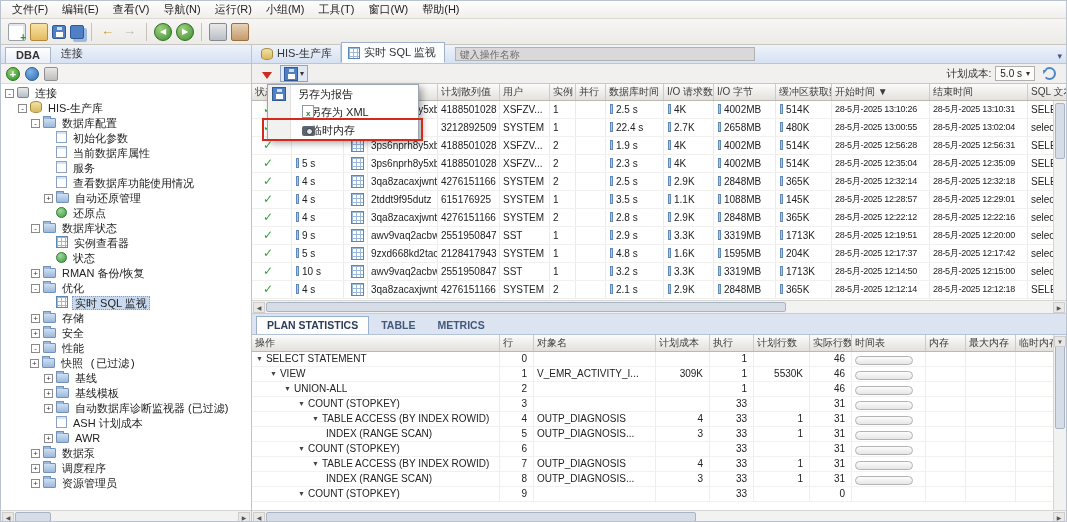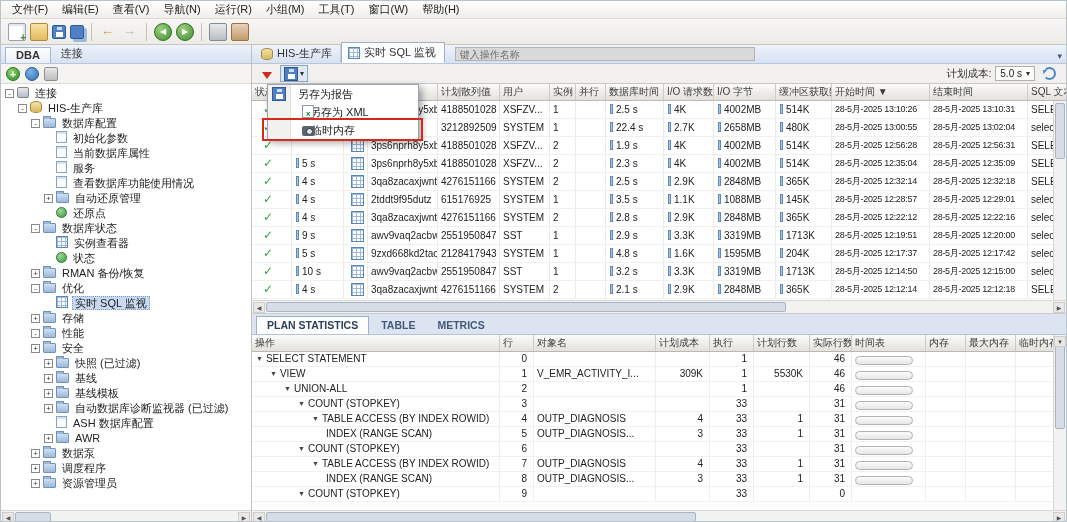--- a/index.html
+++ b/index.html
@@ -200,27 +200,27 @@
           <div class="titem" data-name="tree-item" style="padding-left: 43px;"><span class="exp-sp"></span><span class="ti ic-sheet" data-name="sheet-icon"></span><span class="tlabel" data-name="tree-item-label">查看数据库功能使用情况</span></div>
           <div class="titem" data-name="tree-item" style="padding-left: 43px;"><span class="exp" data-name="tree-expander-icon">+</span><span class="ti ic-folder" data-name="folder-icon"></span><span class="tlabel" data-name="tree-item-label">自动还原管理</span></div>
           <div class="titem" data-name="tree-item" style="padding-left: 43px;"><span class="exp-sp"></span><span class="ti ic-green" data-name="green-icon"></span><span class="tlabel" data-name="tree-item-label">还原点</span></div>
           <div class="titem" data-name="tree-item" style="padding-left: 30px;"><span class="exp" data-name="tree-expander-icon">-</span><span class="ti ic-folder" data-name="folder-icon"></span><span class="tlabel" data-name="tree-item-label">数据库状态</span></div>
           <div class="titem" data-name="tree-item" style="padding-left: 43px;"><span class="exp-sp"></span><span class="ti ic-grid" data-name="grid-icon"></span><span class="tlabel" data-name="tree-item-label">实例查看器</span></div>
           <div class="titem" data-name="tree-item" style="padding-left: 43px;"><span class="exp-sp"></span><span class="ti ic-green" data-name="green-icon"></span><span class="tlabel" data-name="tree-item-label">状态</span></div>
           <div class="titem" data-name="tree-item" style="padding-left: 30px;"><span class="exp" data-name="tree-expander-icon">+</span><span class="ti ic-folder" data-name="folder-icon"></span><span class="tlabel" data-name="tree-item-label">RMAN 备份/恢复</span></div>
           <div class="titem" data-name="tree-item" style="padding-left: 30px;"><span class="exp" data-name="tree-expander-icon">-</span><span class="ti ic-folder" data-name="folder-icon"></span><span class="tlabel" data-name="tree-item-label">优化</span></div>
           <div class="titem sel" data-name="tree-item" style="padding-left: 43px;"><span class="exp-sp"></span><span class="ti ic-grid" data-name="grid-icon"></span><span class="tlabel" data-name="tree-item-label">实时 SQL 监视</span></div>
           <div class="titem" data-name="tree-item" style="padding-left: 30px;"><span class="exp" data-name="tree-expander-icon">+</span><span class="ti ic-folder" data-name="folder-icon"></span><span class="tlabel" data-name="tree-item-label">存储</span></div>
+          <div class="titem" data-name="tree-item" style="padding-left: 30px;"><span class="exp" data-name="tree-expander-icon">+</span><span class="ti ic-folder" data-name="folder-icon"></span><span class="tlabel" data-name="tree-item-label">安全</span></div>
           <div class="titem" data-name="tree-item" style="padding-left: 30px;"><span class="exp" data-name="tree-expander-icon">-</span><span class="ti ic-folder" data-name="folder-icon"></span><span class="tlabel" data-name="tree-item-label">性能</span></div>
-          <div class="titem" data-name="tree-item" style="padding-left: 30px;"><span class="exp" data-name="tree-expander-icon">+</span><span class="ti ic-folder" data-name="folder-icon"></span><span class="tlabel" data-name="tree-item-label">安全</span></div>
-          <div class="titem" data-name="tree-item" style="padding-left: 43px;"><span class="exp" data-name="tree-expander-icon">+</span><span class="ti ic-folder" data-name="folder-icon"></span><span class="tlabel" data-name="tree-item-label">快照 (已过滤)</span></div>
+          <div class="titem" data-name="tree-item" style="padding-left: 29px; font-family: Liberation Mono, monospace;"><span class="exp" data-name="tree-expander-icon">+</span><span class="ti ic-folder" data-name="folder-icon"></span><span class="tlabel" data-name="tree-item-label">快照 (已过滤)</span></div>
           <div class="titem" data-name="tree-item" style="padding-left: 43px;"><span class="exp" data-name="tree-expander-icon">+</span><span class="ti ic-folder" data-name="folder-icon"></span><span class="tlabel" data-name="tree-item-label">基线</span></div>
           <div class="titem" data-name="tree-item" style="padding-left: 43px;"><span class="exp" data-name="tree-expander-icon">+</span><span class="ti ic-folder" data-name="folder-icon"></span><span class="tlabel" data-name="tree-item-label">基线模板</span></div>
           <div class="titem" data-name="tree-item" style="padding-left: 43px;"><span class="exp" data-name="tree-expander-icon">+</span><span class="ti ic-folder" data-name="folder-icon"></span><span class="tlabel" data-name="tree-item-label">自动数据库诊断监视器 (已过滤)</span></div>
-          <div class="titem" data-name="tree-item" style="padding-left: 43px;"><span class="exp-sp"></span><span class="ti ic-sheet" data-name="sheet-icon"></span><span class="tlabel" data-name="tree-item-label">ASH 数据库配置</span></div>
+          <div class="titem" data-name="tree-item" style="padding-left: 43px;"><span class="exp-sp"></span><span class="ti ic-sheet" data-name="sheet-icon"></span><span class="tlabel" data-name="tree-item-label">ASH 计划成本</span></div>
           <div class="titem" data-name="tree-item" style="padding-left: 43px;"><span class="exp" data-name="tree-expander-icon">+</span><span class="ti ic-folder" data-name="folder-icon"></span><span class="tlabel" data-name="tree-item-label">AWR</span></div>
           <div class="titem" data-name="tree-item" style="padding-left: 30px;"><span class="exp" data-name="tree-expander-icon">+</span><span class="ti ic-folder" data-name="folder-icon"></span><span class="tlabel" data-name="tree-item-label">数据泵</span></div>
           <div class="titem" data-name="tree-item" style="padding-left: 30px;"><span class="exp" data-name="tree-expander-icon">+</span><span class="ti ic-folder" data-name="folder-icon"></span><span class="tlabel" data-name="tree-item-label">调度程序</span></div>
           <div class="titem" data-name="tree-item" style="padding-left: 30px;"><span class="exp" data-name="tree-expander-icon">+</span><span class="ti ic-folder" data-name="folder-icon"></span><span class="tlabel" data-name="tree-item-label">资源管理员</span></div>
         </div>
       <div class="hscroll lp-hs" data-name="tree-hscrollbar">
         <span class="sb-a l" data-name="scroll-left-icon">◀</span>
         <span class="sb-ht" style="left:14px;width:36px;" data-name="scrollbar-thumb"></span>
         <span class="sb-a r" data-name="scroll-right-icon">▶</span>
       </div>

